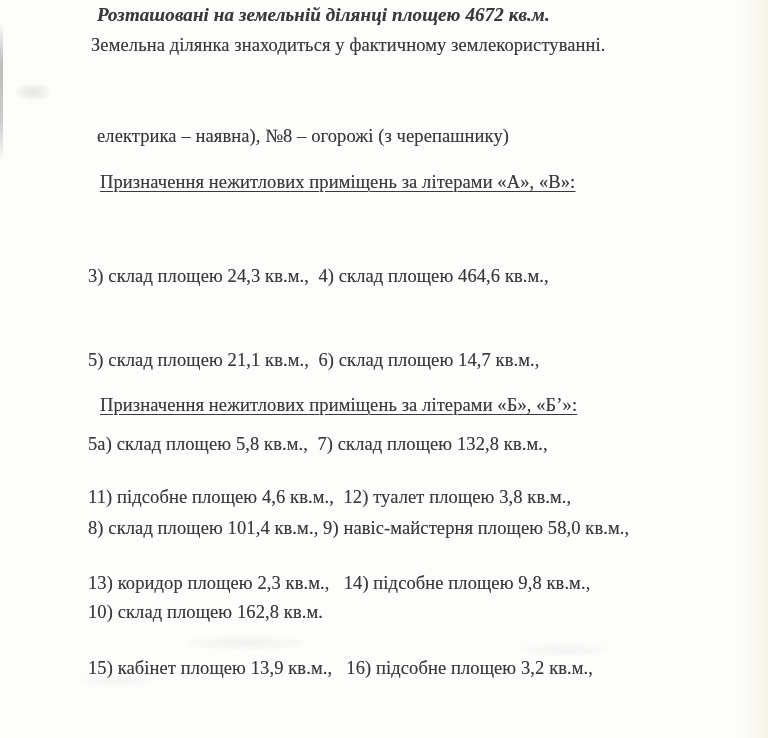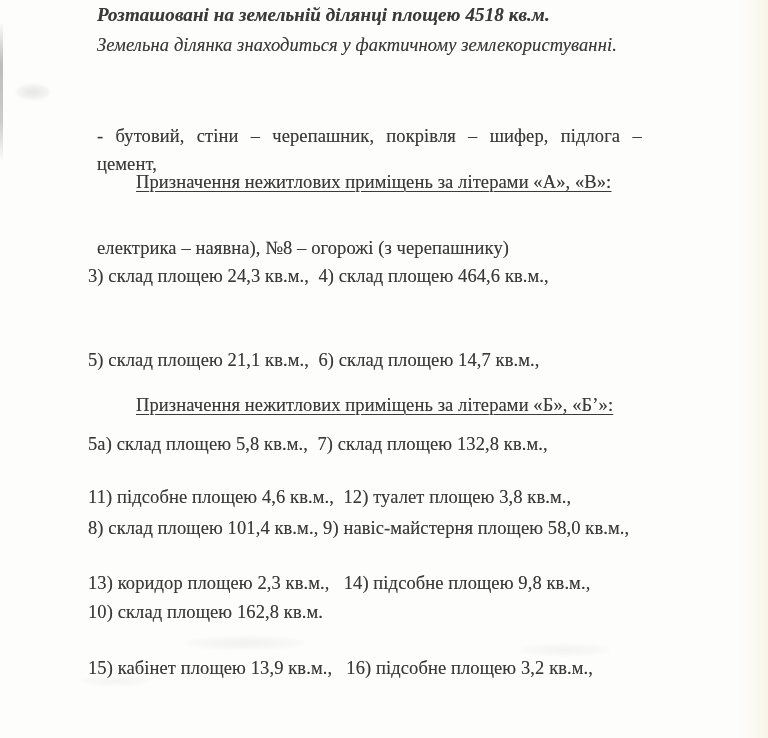--- a/index.html
+++ b/index.html
@@ -51,34 +51,33 @@
     white-space: pre-wrap;
     text-shadow: 0 0 0.6px rgba(70,70,70,0.55);
   }
   .title-line {
     left: 97px; top: 1px;
     font-weight: bold;
     font-style: italic;
     font-size: 19px;
   }
   .land-line {
-    left: 97px; top: 31px; font-style: italic;
+    left: 91px; top: 31px;
   }
   .buildings-par {
     left: 97px; top: 66px;
     width: 586px;
   }
   .buildings-par .wsp1 { word-spacing: 1.5px; }
   .buildings-par .wsp2 { word-spacing: 7.5px; }
   .section-heading {
     left: 100px;
     text-decoration: underline;
     text-underline-offset: 3px;
     text-decoration-thickness: 1.2px;
-    margin-left: 36px;
   }
   .heading-a { top: 168px; }
   .heading-b { top: 391px; }
   .list {
     left: 88px;
   }
   .list-a { top: 206px; line-height: 28px; }
   .list-b { top: 426px; line-height: 28.5px; }
 </style>
 </head>
@@ -86,26 +85,25 @@
 
 <div class="page">
 
   <div class="scan-right-band"></div>
   <div class="scan-left-edge"></div>
   <div class="smudge smudge-1"></div>
   <div class="smudge smudge-2"></div>
   <div class="smudge smudge-3"></div>
   <div class="smudge smudge-4"></div>
 
-  <div class="txt title-line">Розташовані на земельній ділянці площею 4518 кв.м.</div>
+  <div class="txt title-line">Розташовані на земельній ділянці площею 4672 кв.м.</div>
 
   <div class="txt land-line">Земельна ділянка знаходиться у фактичному землекористуванні.</div>
 
   <div class="txt buildings-par">
-    <div class="wsp2">- бутовий, стіни – черепашник, покрівля – шифер, підлога – цемент,</div>
     <div>електрика – наявна), №8 – огорожі (з черепашнику)</div>
   </div>
 
   <div class="txt section-heading heading-a">Призначення нежитлових приміщень за літерами «А», «В»:</div>
 
   <div class="txt list list-a">
     <div>3) склад площею 24,3 кв.м.,  4) склад площею 464,6 кв.м.,</div>
     <div>5) склад площею 21,1 кв.м.,  6) склад площею 14,7 кв.м.,</div>
     <div>5а) склад площею 5,8 кв.м.,  7) склад площею 132,8 кв.м.,</div>
     <div>8) склад площею 101,4 кв.м., 9) навіс-майстерня площею 58,0 кв.м.,</div>

